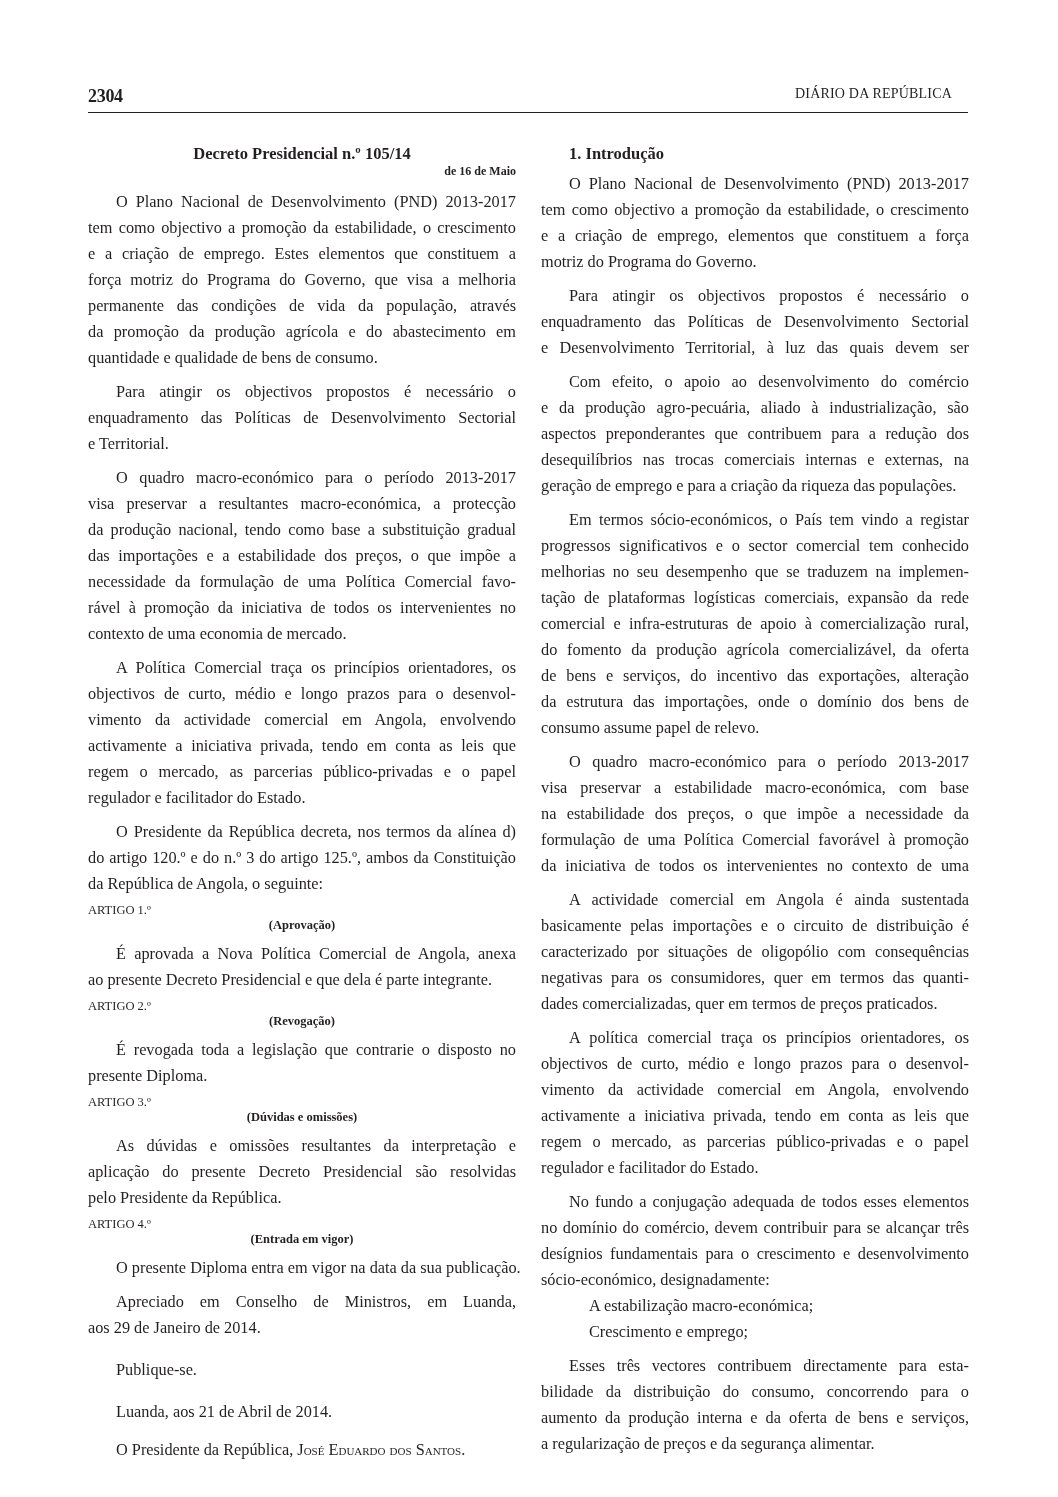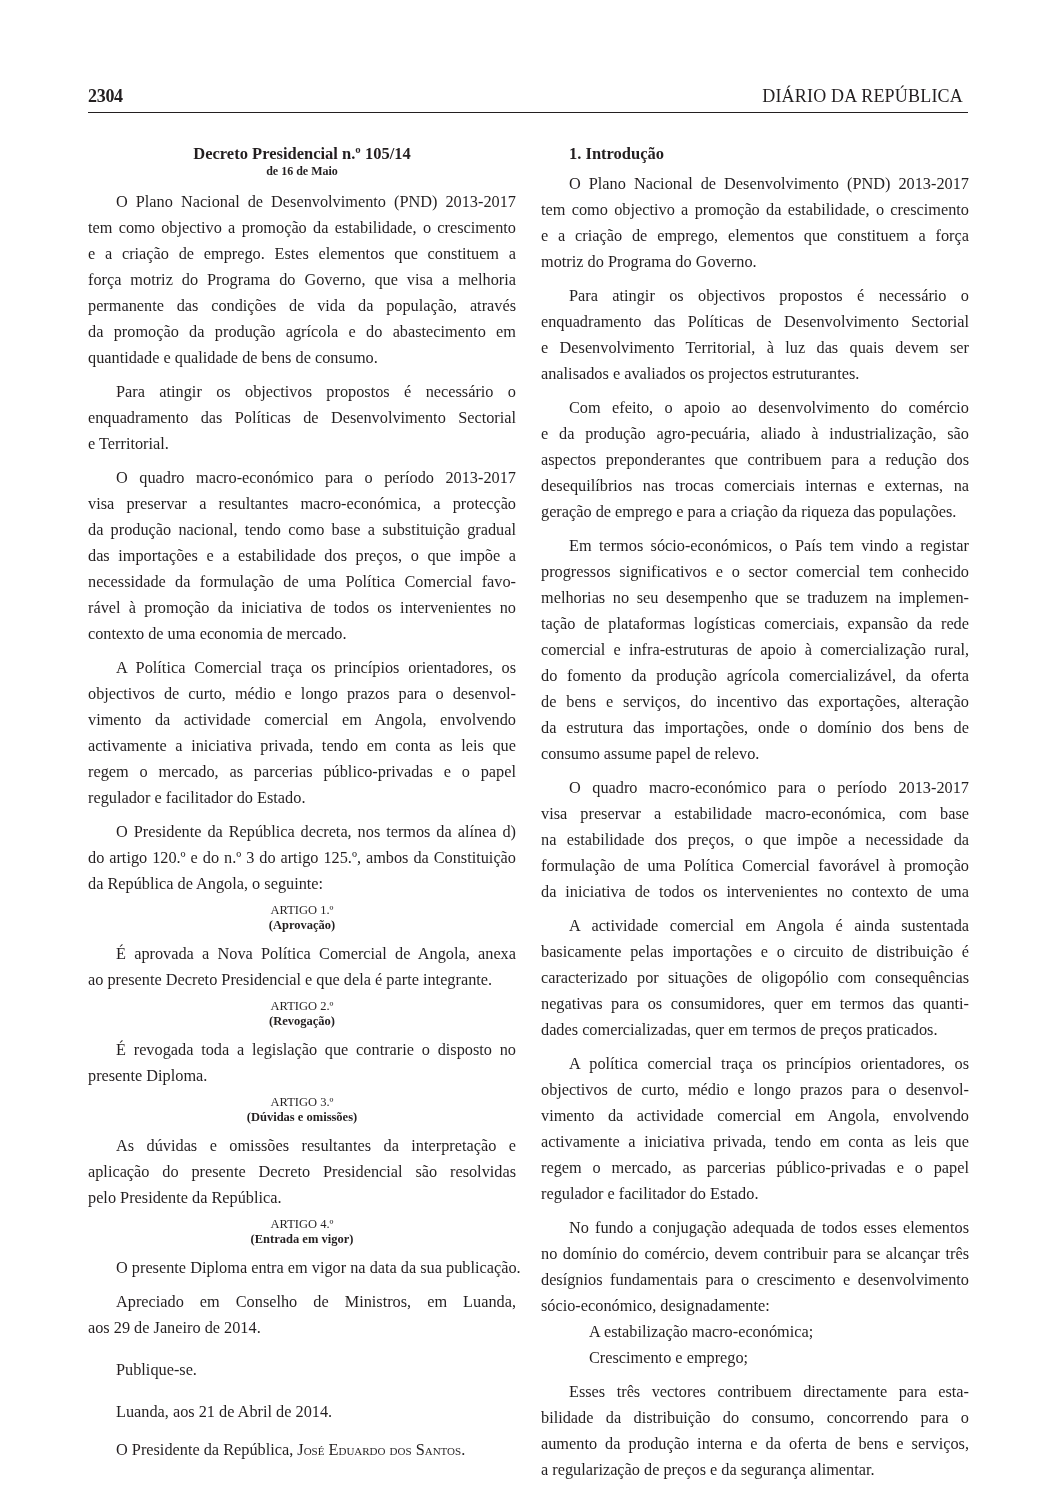--- a/index.html
+++ b/index.html
@@ -1,31 +1,31 @@
 <!DOCTYPE html>
 <html><head>
 <meta charset="utf-8">
 <style>
   html, body { margin: 0; padding: 0; background: #ffffff; }
   body { width: 1058px; height: 1497px; position: relative; overflow: hidden;
          font-family: "Liberation Serif", "DejaVu Serif", serif; color: #231f20; }
   .header { position: absolute; left: 88px; top: 86px; width: 880px; height: 26px; }
   .page-num { position: absolute; left: 0; top: 0; font-weight: bold; font-size: 18px; letter-spacing: -0.3px; }
-  .journal { position: absolute; right: 5px; top: 0; font-size: 18px; letter-spacing: 0.2px; font-family: Liberation Serif, serif; }
+  .journal { position: absolute; right: 16px; top: 0; font-size: 14px; letter-spacing: 0.2px; font-family: Liberation Serif, serif; }
   .rule { position: absolute; left: 88px; top: 112px; width: 880px; height: 0; border-top: 1.6px solid #231f20; }
   .col { position: absolute; top: 145px; width: 428px; font-size: 16.3px; line-height: 26px; }
   .col-left { left: 88px; }
   .col-right { left: 541px; }
   .line { display: block; white-space: nowrap; text-align: justify; text-align-last: justify; height: 26px; }
   .line.last { text-align-last: left; }
   .ind { padding-left: 28px; margin-top: 8px; }
   .ind2 { padding-left: 48px; }
   .title { text-align: center; font-weight: bold; font-size: 16.5px; line-height: 18px; }
-  .subtitle { text-align: center; font-weight: bold; font-size: 12px; line-height: 16px; margin-bottom: 10px; }
-  .art-label { text-align: center; font-size: 12.5px; line-height: 15px; margin-top: 6px; }
+  .subtitle { text-align: right; font-weight: bold; font-size: 12px; line-height: 16px; margin-bottom: 10px; }
+  .art-label { text-align: left; font-size: 12.5px; line-height: 15px; margin-top: 6px; }
   .art-name { text-align: center; font-weight: bold; font-size: 12.5px; line-height: 15px; margin-bottom: 5px; }
   .section-head { font-weight: bold; font-size: 16.5px; line-height: 18px; padding-left: 28px; }
   .gap { height: 8px; }
   .sc { font-variant: small-caps; }
   .para { margin: 0; }
 </style>
 </head>
 <body>
 
 <div class="header">
@@ -127,21 +127,20 @@
       <div class="para">
         <span class="line ind">O Plano Nacional de Desenvolvimento (PND) 2013-2017</span>
         <span class="line">tem como objectivo a promoção da estabilidade, o crescimento</span>
         <span class="line">e a criação de emprego, elementos que constituem a força</span>
         <span class="line last">motriz do Programa do Governo.</span>
       </div>
       <div class="para">
         <span class="line ind">Para atingir os objectivos propostos é necessário o</span>
         <span class="line">enquadramento das Políticas de Desenvolvimento Sectorial</span>
         <span class="line">e Desenvolvimento Territorial, à luz das quais devem ser</span>
-        <span class="line last">analisados e avaliados os projectos estruturantes.</span>
       </div>
       <div class="para">
         <span class="line ind">Com efeito, o apoio ao desenvolvimento do comércio</span>
         <span class="line">e da produção agro-pecuária, aliado à industrialização, são</span>
         <span class="line">aspectos preponderantes que contribuem para a redução dos</span>
         <span class="line">desequilíbrios nas trocas comerciais internas e externas, na</span>
         <span class="line last">geração de emprego e para a criação da riqueza das populações.</span>
       </div>
       <div class="para">
         <span class="line ind">Em termos sócio-económicos, o País tem vindo a registar</span>

